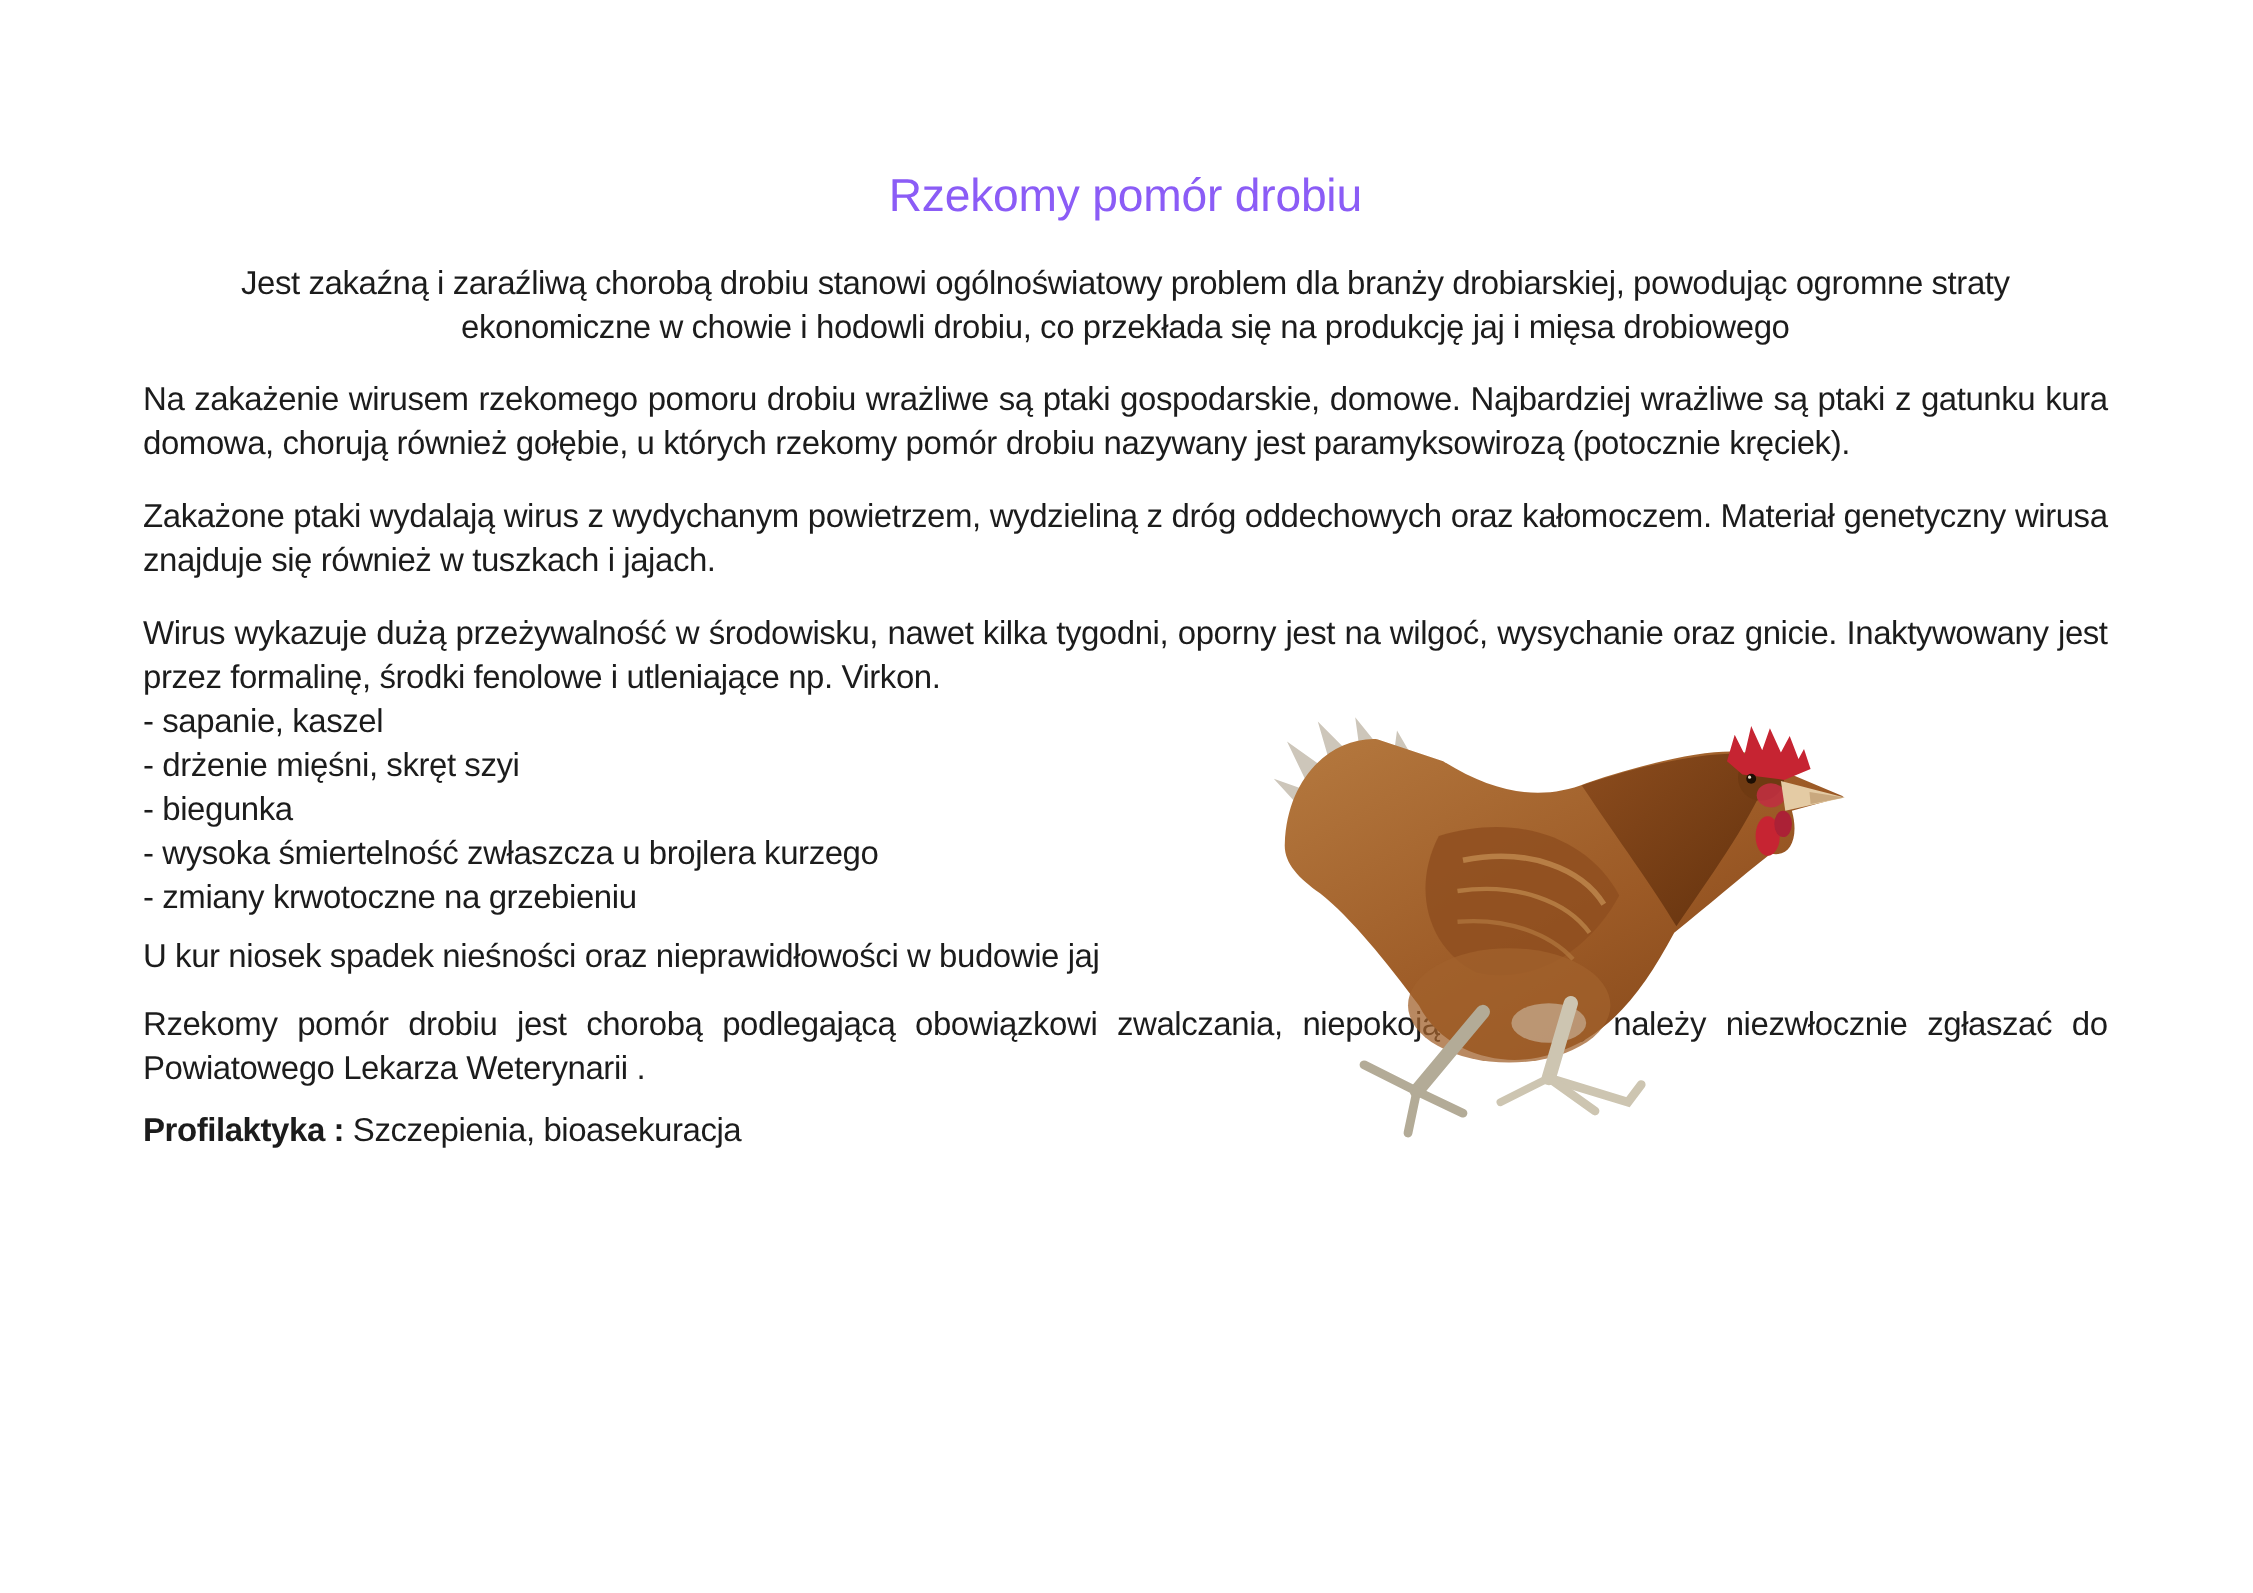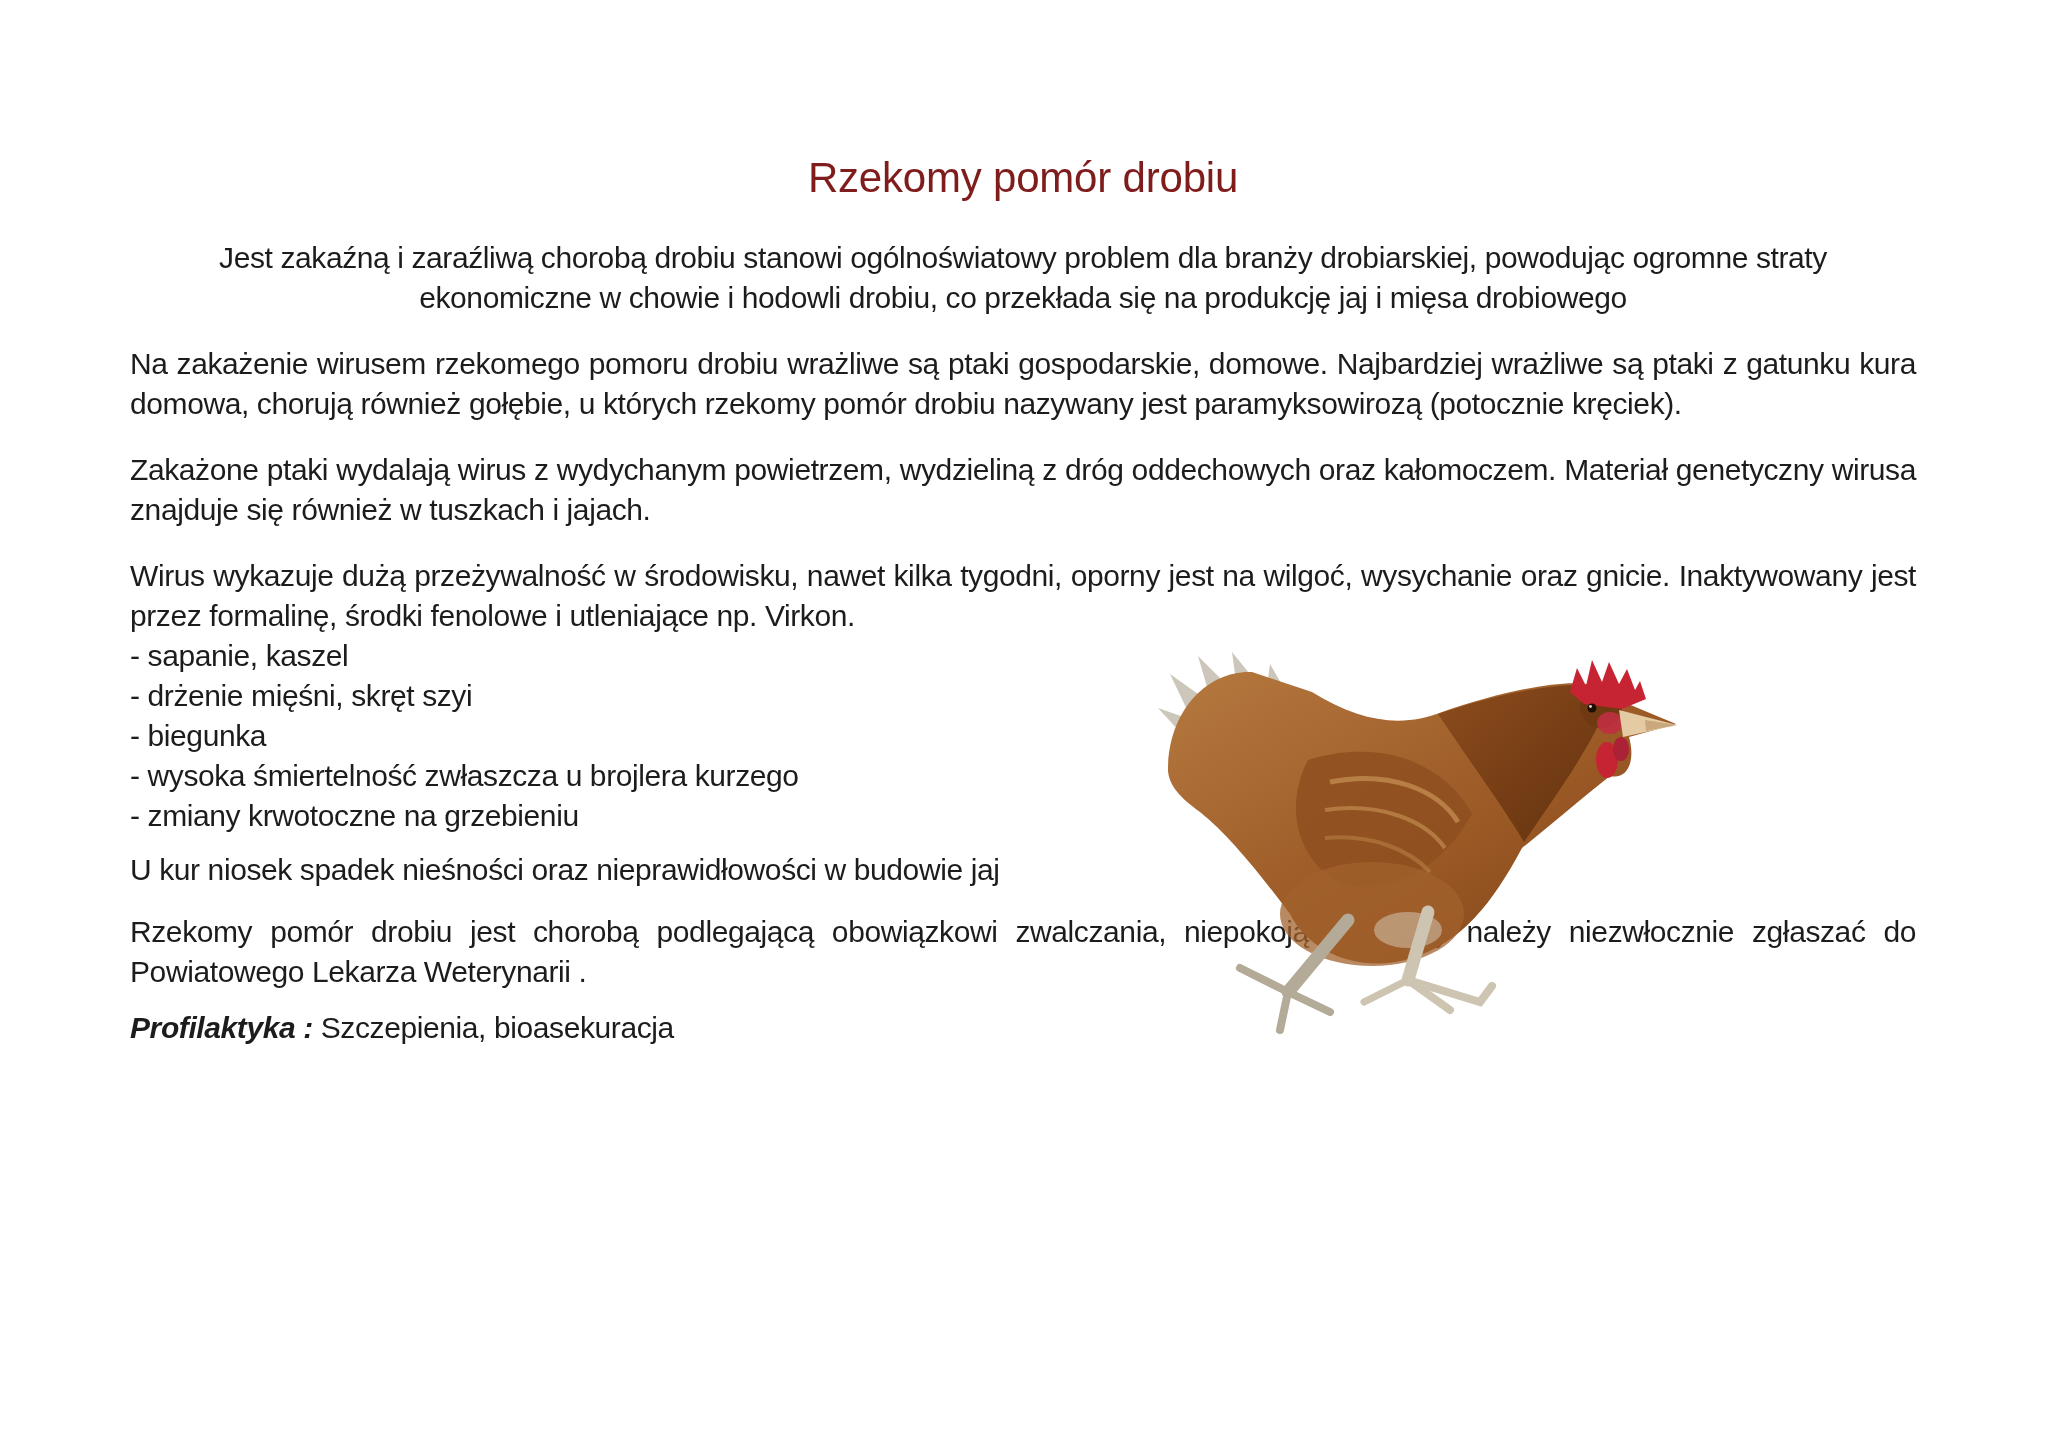--- a/index.html
+++ b/index.html
@@ -70,21 +70,20 @@
   .obligation {
     margin: 22px 0 0 0;
     text-align: justify;
     text-align-last: left;
   }
   .prophylaxis {
     margin: 16px 0 0 0;
   }
   .prophylaxis .label {
     font-weight: 700;
-    font-style: italic;
   }
   .hen-figure {
     position: absolute;
     left: 1140px;
     top: 612px;
     width: 545px;
     height: 435px;
   }
   .hen-figure svg {
     width: 100%;
@@ -92,21 +91,21 @@
     display: block;
   }
 </style>
 </head>
 <body>
 
 <div class="page">
 
   <div class="content">
 
-    <h1 class="doc-title" style="color: #7f1d1d;">Rzekomy pomór drobiu</h1>
+    <h1 class="doc-title" style="color: #8b5cf6;">Rzekomy pomór drobiu</h1>
 
     <p class="intro">Jest zakaźną i zaraźliwą chorobą drobiu stanowi ogólnoświatowy problem dla branży drobiarskiej, powodując ogromne straty ekonomiczne w chowie i hodowli drobiu, co przekłada się na produkcję jaj i mięsa drobiowego</p>
 
     <p class="para">Na zakażenie wirusem rzekomego pomoru drobiu wrażliwe są ptaki gospodarskie, domowe. Najbardziej wrażliwe są ptaki z gatunku kura domowa, chorują również gołębie, u których rzekomy pomór drobiu nazywany jest paramyksowirozą (potocznie kręciek).</p>
 
     <p class="para">Zakażone ptaki wydalają wirus z wydychanym powietrzem, wydzieliną z dróg oddechowych oraz kałomoczem. Materiał genetyczny wirusa znajduje się również w tuszkach i jajach.</p>
 
     <p class="para">Wirus wykazuje dużą przeżywalność w środowisku, nawet kilka tygodni, oporny jest na wilgoć, wysychanie oraz gnicie. Inaktywowany jest przez formalinę, środki fenolowe i utleniające np. Virkon.</p>
 
 

